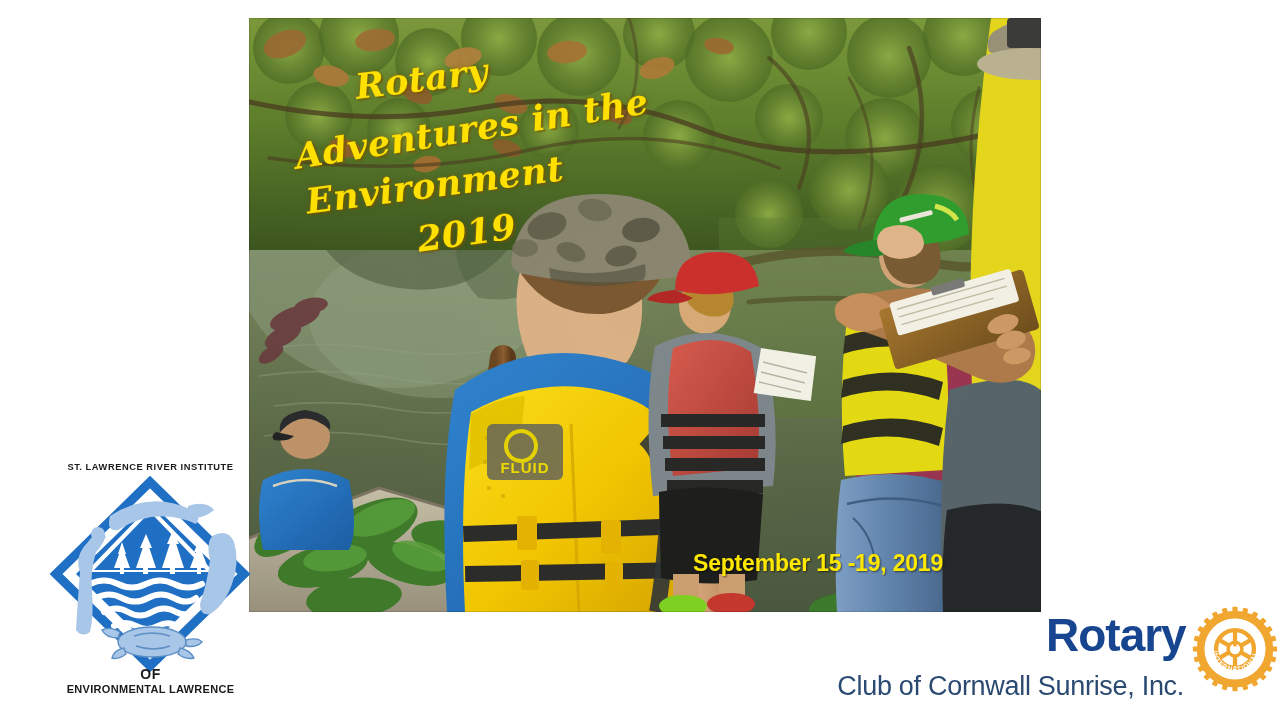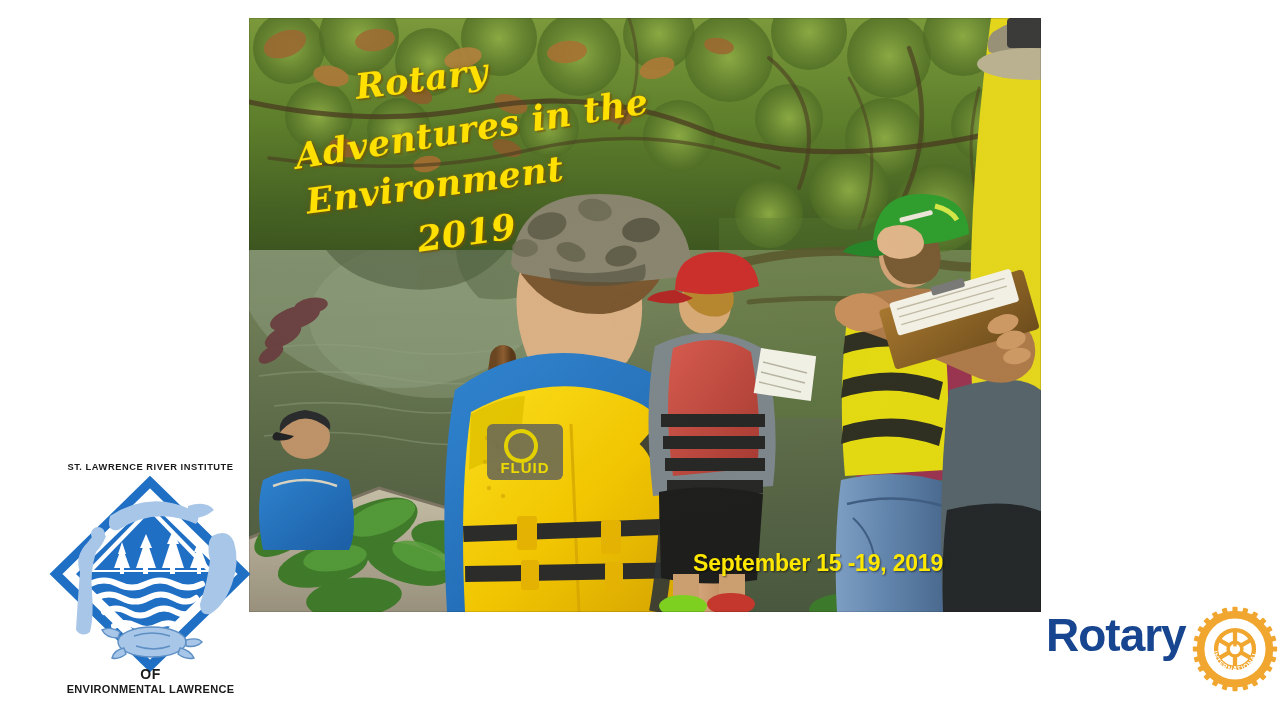--- a/index.html
+++ b/index.html
@@ -597,15 +597,16 @@
         </g>
 
         <text font-family="Liberation Sans, sans-serif" font-size="10" font-weight="700" fill="#ffffff" letter-spacing="2.2">
           <textPath href="#arcTop" startOffset="50%" text-anchor="middle">ROTARY</textPath>
         </text>
         <text font-family="Liberation Sans, sans-serif" font-size="7.6" font-weight="700" fill="#ffffff" letter-spacing="1.1">
           <textPath href="#arcBot" startOffset="50%" text-anchor="middle">INTERNATIONAL</textPath>
         </text>
       </svg>
     </div>
+    <div class="rotary-club">Club of Cornwall Sunrise, Inc.</div>
   </div>
 
 </div>
 
 </body></html>

